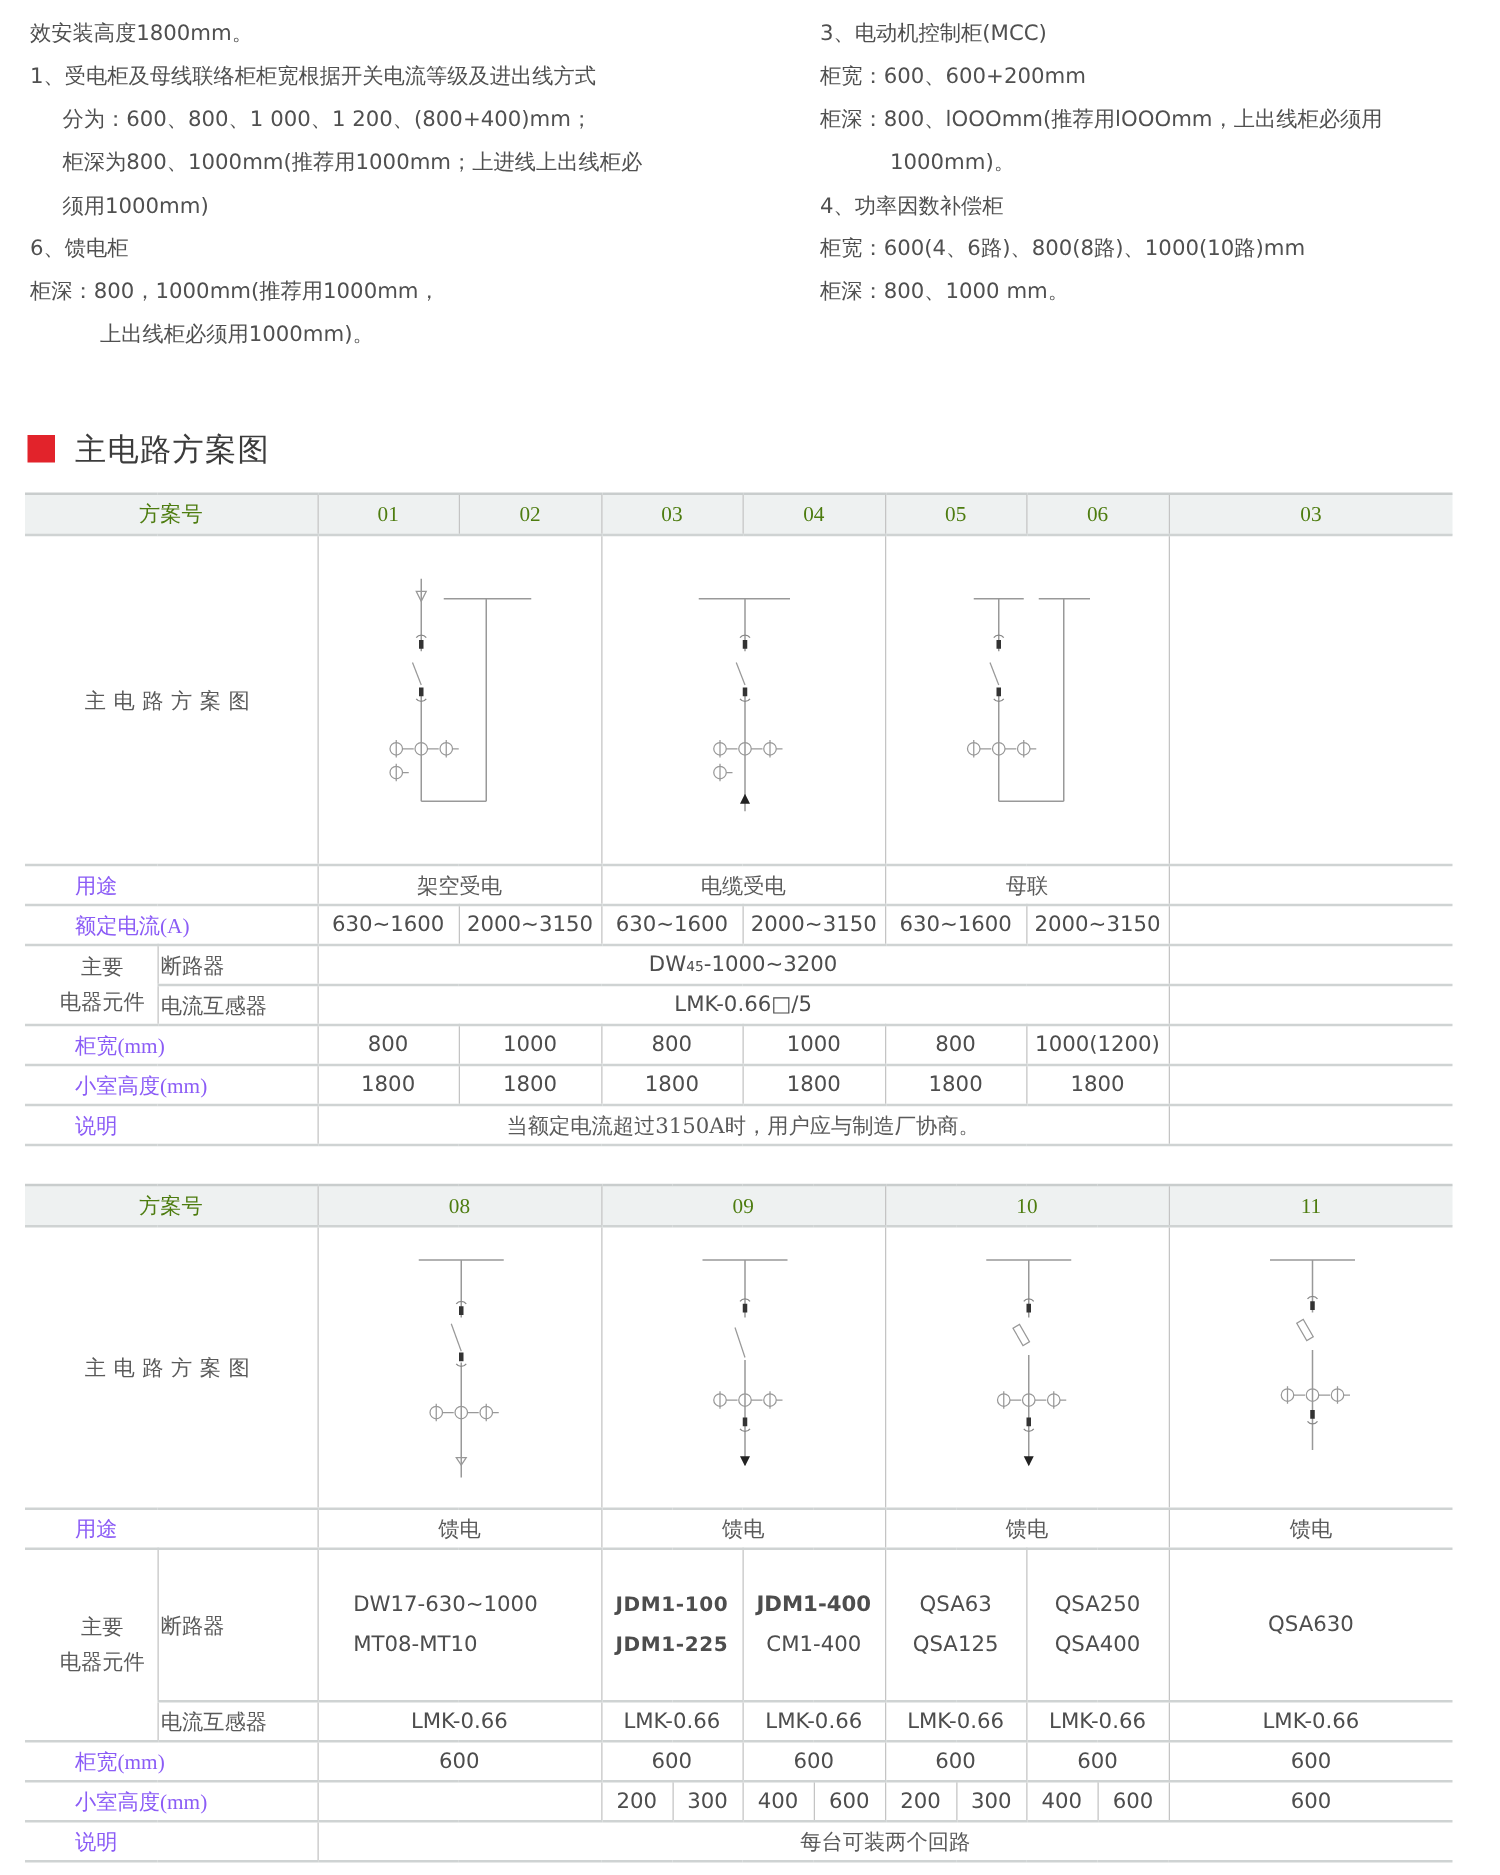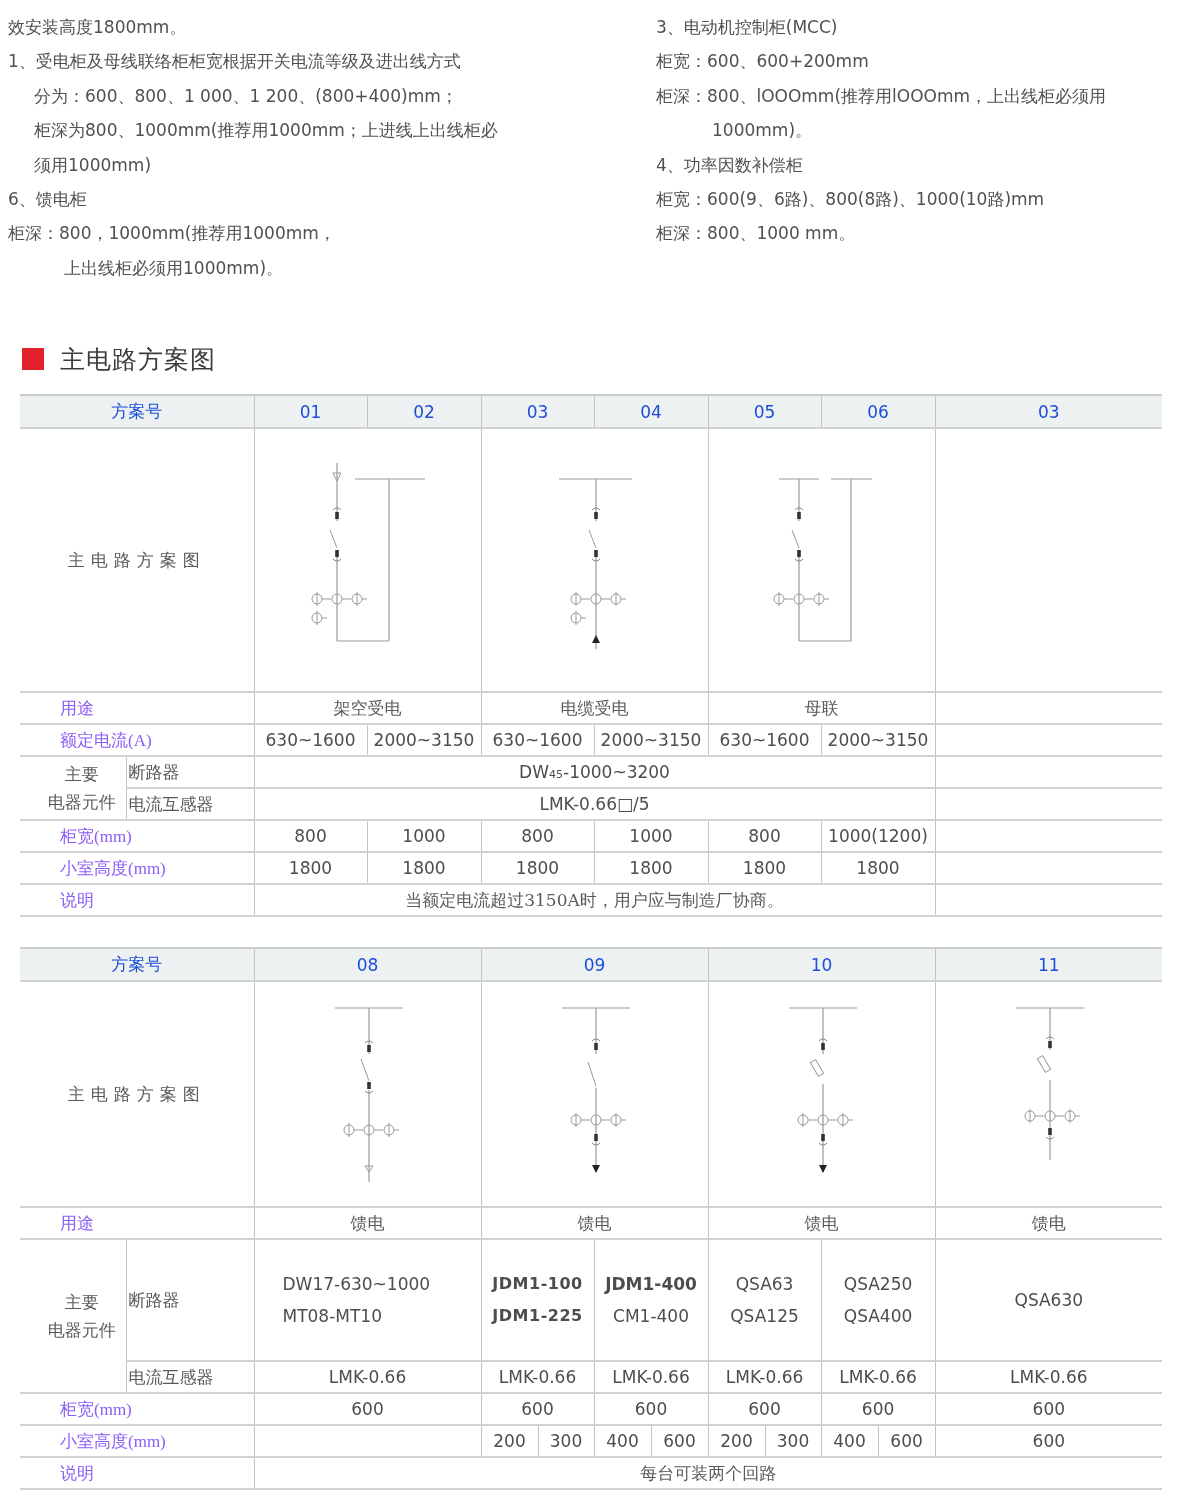--- a/index.html
+++ b/index.html
@@ -1,33 +1,33 @@
 <!DOCTYPE html>
 <html><head>
 <meta charset="utf-8">
 <style>
   * { box-sizing: border-box; margin: 0; padding: 0; }
   html, body { width: 1200px; height: 1500px; background: #ffffff; overflow: hidden; }
   body { position: relative; font-family: "DejaVu Sans", "Liberation Sans", sans-serif; color: #4a4a4a; }
 
   .intro { position: absolute; top: 10px; font-size: 17px; line-height: 34.4px; color: #505050; }
-  .intro.left { left: 8px; width: 600px; }
+  .intro.left { left: 24px; width: 600px; }
   .intro.right { left: 656px; width: 540px; }
   .intro .ln { white-space: nowrap; }
   .intro .ind1 { padding-left: 26px; }
   .intro .ind2 { padding-left: 56px; }
 
   .section-title { position: absolute; left: 22px; top: 342px; height: 34px; display: flex; align-items: center; }
   .section-title .sq { width: 22px; height: 22px; background: #e2232b; margin-right: 16px; }
   .section-title .txt { font-size: 25px; color: #3c3c3c; letter-spacing: 1px; }
 
   table.scheme { position: absolute; left: 20px; width: 1142px; border-collapse: collapse; table-layout: fixed; font-size: 17px; }
   table.scheme td { border-bottom: 2px solid #cfd3d3; border-right: 1px solid #c4c4c4; text-align: center; vertical-align: middle; color: #4d4d4d; padding: 0; white-space: nowrap; }
   table.scheme td:last-child { border-right: none; }
-  table.scheme tr.hdr td { background: #eef1f1; border-top: 2px solid #c9cdcd; height: 33px; color: #1d4ed8; }
+  table.scheme tr.hdr td { background: #eef1f1; border-top: 2px solid #c9cdcd; height: 33px; color: #4d7c0f; font-family: Liberation Serif, serif; }
   table.scheme td.lbl { font-family: Liberation Serif, serif; color: #8b5cf6; text-align: left; padding-left: 40px; }
   table.scheme td.lbl-c { font-family: "DejaVu Serif", "Liberation Serif", serif; color: #5a5a5a; text-align: center; }
   table.scheme td.serif { font-family: "DejaVu Serif", "Liberation Serif", serif; color: #5a5a5a; }
   table.scheme td.sub { text-align: left; padding-left: 2px; font-family: "DejaVu Serif", "Liberation Serif", serif; color: #5a5a5a; }
   table.scheme td.grp { text-align: center; padding-left: 18px; line-height: 28px; font-family: "DejaVu Serif", "Liberation Serif", serif; color: #5a5a5a; }
   table.scheme td.diag-lbl { font-family: "DejaVu Serif", "Liberation Serif", serif; letter-spacing: 6px; color: #5a5a5a; text-align: center; }
   table.scheme tr.r32 td { height: 32px; }
   table.scheme td.two { line-height: 32px; }
   table.scheme td.bold2 { font-weight: bold; font-size: 16px; letter-spacing: 0.5px; }
   .diag { display: block; margin: 0 auto; }
@@ -48,21 +48,21 @@
   <div class="ln">柜深：800，1000mm(推荐用1000mm，</div>
   <div class="ln ind2">上出线柜必须用1000mm)。</div>
 </div>
 
 <div class="intro right">
   <div class="ln">3、电动机控制柜(MCC)</div>
   <div class="ln">柜宽：600、600+200mm</div>
   <div class="ln">柜深：800、lOOOmm(推荐用lOOOmm，上出线柜必须用</div>
   <div class="ln ind2">1000mm)。</div>
   <div class="ln">4、功率因数补偿柜</div>
-  <div class="ln">柜宽：600(9、6路)、800(8路)、1000(10路)mm</div>
+  <div class="ln">柜宽：600(4、6路)、800(8路)、1000(10路)mm</div>
   <div class="ln">柜深：800、1000 mm。</div>
 </div>
 
 <div class="section-title">
   <span class="sq"></span>
   <span class="txt">主电路方案图</span>
 </div>
 
 <svg width="0" height="0" style="position:absolute" aria-hidden="true">
   <defs>

